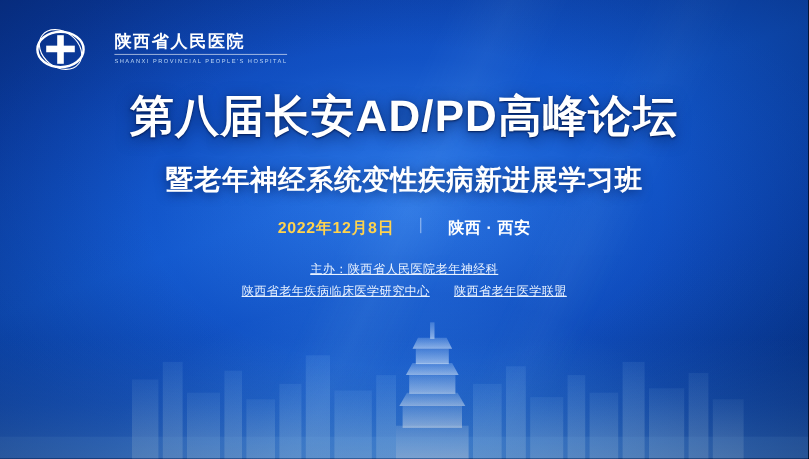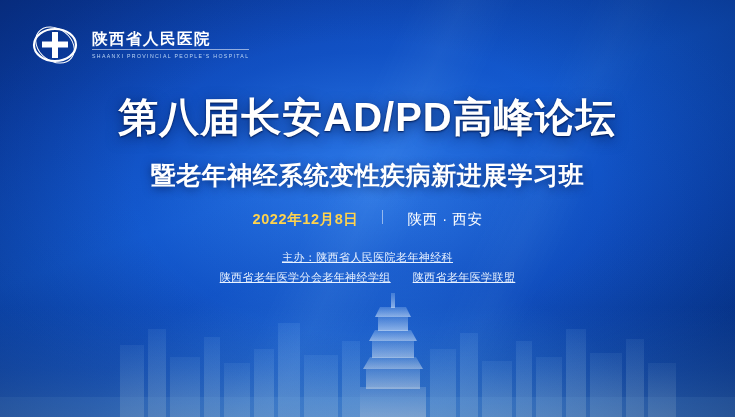--- a/index.html
+++ b/index.html
@@ -67,21 +67,21 @@
   }
   .skyline svg { display: block; width: 100%; height: 100%; }
 
   
   .logo-wrap {
     position: absolute;
     left: 32px;
     top: 22px;
     display: flex;
     align-items: center;
-    gap: 14px;
+    gap: 26px;
   }
   .logo-mark {
     width: 46px;
     height: 46px;
     flex: 0 0 auto;
   }
   .logo-text {
     display: flex;
     flex-direction: column;
     justify-content: center;
@@ -115,21 +115,21 @@
     right: 0;
     top: 78px;
     text-align: center;
   }
   .title-main {
     color: #ffffff;
     font-size: 40px;
     font-weight: bold;
     letter-spacing: 1px;
     text-shadow: 0 3px 14px rgba(0,25,80,.75), 0 1px 2px rgba(0,20,70,.9);
-    margin: 12px;
+    margin: 0;
     white-space: nowrap;
   }
   .title-sub {
     color: #ffffff;
     font-size: 25px;
     font-weight: bold;
     letter-spacing: .5px;
     margin: 14px 0 0 0;
     text-shadow: 0 2px 10px rgba(0,25,80,.7);
     white-space: nowrap;
@@ -149,21 +149,21 @@
     letter-spacing: .6px;
   }
   .meta-sep {
     width: 1px;
     height: 14px;
     background: rgba(255,255,255,.5);
   }
   .meta-place {
     color: #ffffff;
     font-size: 14.5px;
-    font-weight: normal;
+    font-weight: bold;
     letter-spacing: .6px;
   }
 
   .orgs {
     margin-top: 18px;
     color: #e9f2ff;
     font-size: 11px;
     line-height: 20px;
     letter-spacing: .4px;
   }
@@ -267,18 +267,18 @@
       <span class="meta-date">2022年12月8日</span>
       <span class="meta-sep"></span>
       <span class="meta-place">陕西 · 西安</span>
     </div>
 
     <div class="orgs">
       <div class="org-line">
         <span>主办：</span><span>陕西省人民医院老年神经科</span>
       </div>
       <div class="org-line">
-        <span>陕西省老年医学分会老年神经学组</span><span class="gap"></span><span>陕西省老年医学联盟</span>
+        <span>陕西省老年疾病临床医学研究中心</span><span class="gap"></span><span>陕西省老年医学联盟</span>
       </div>
     </div>
   </div>
 
 </div>
 
 </body></html>

